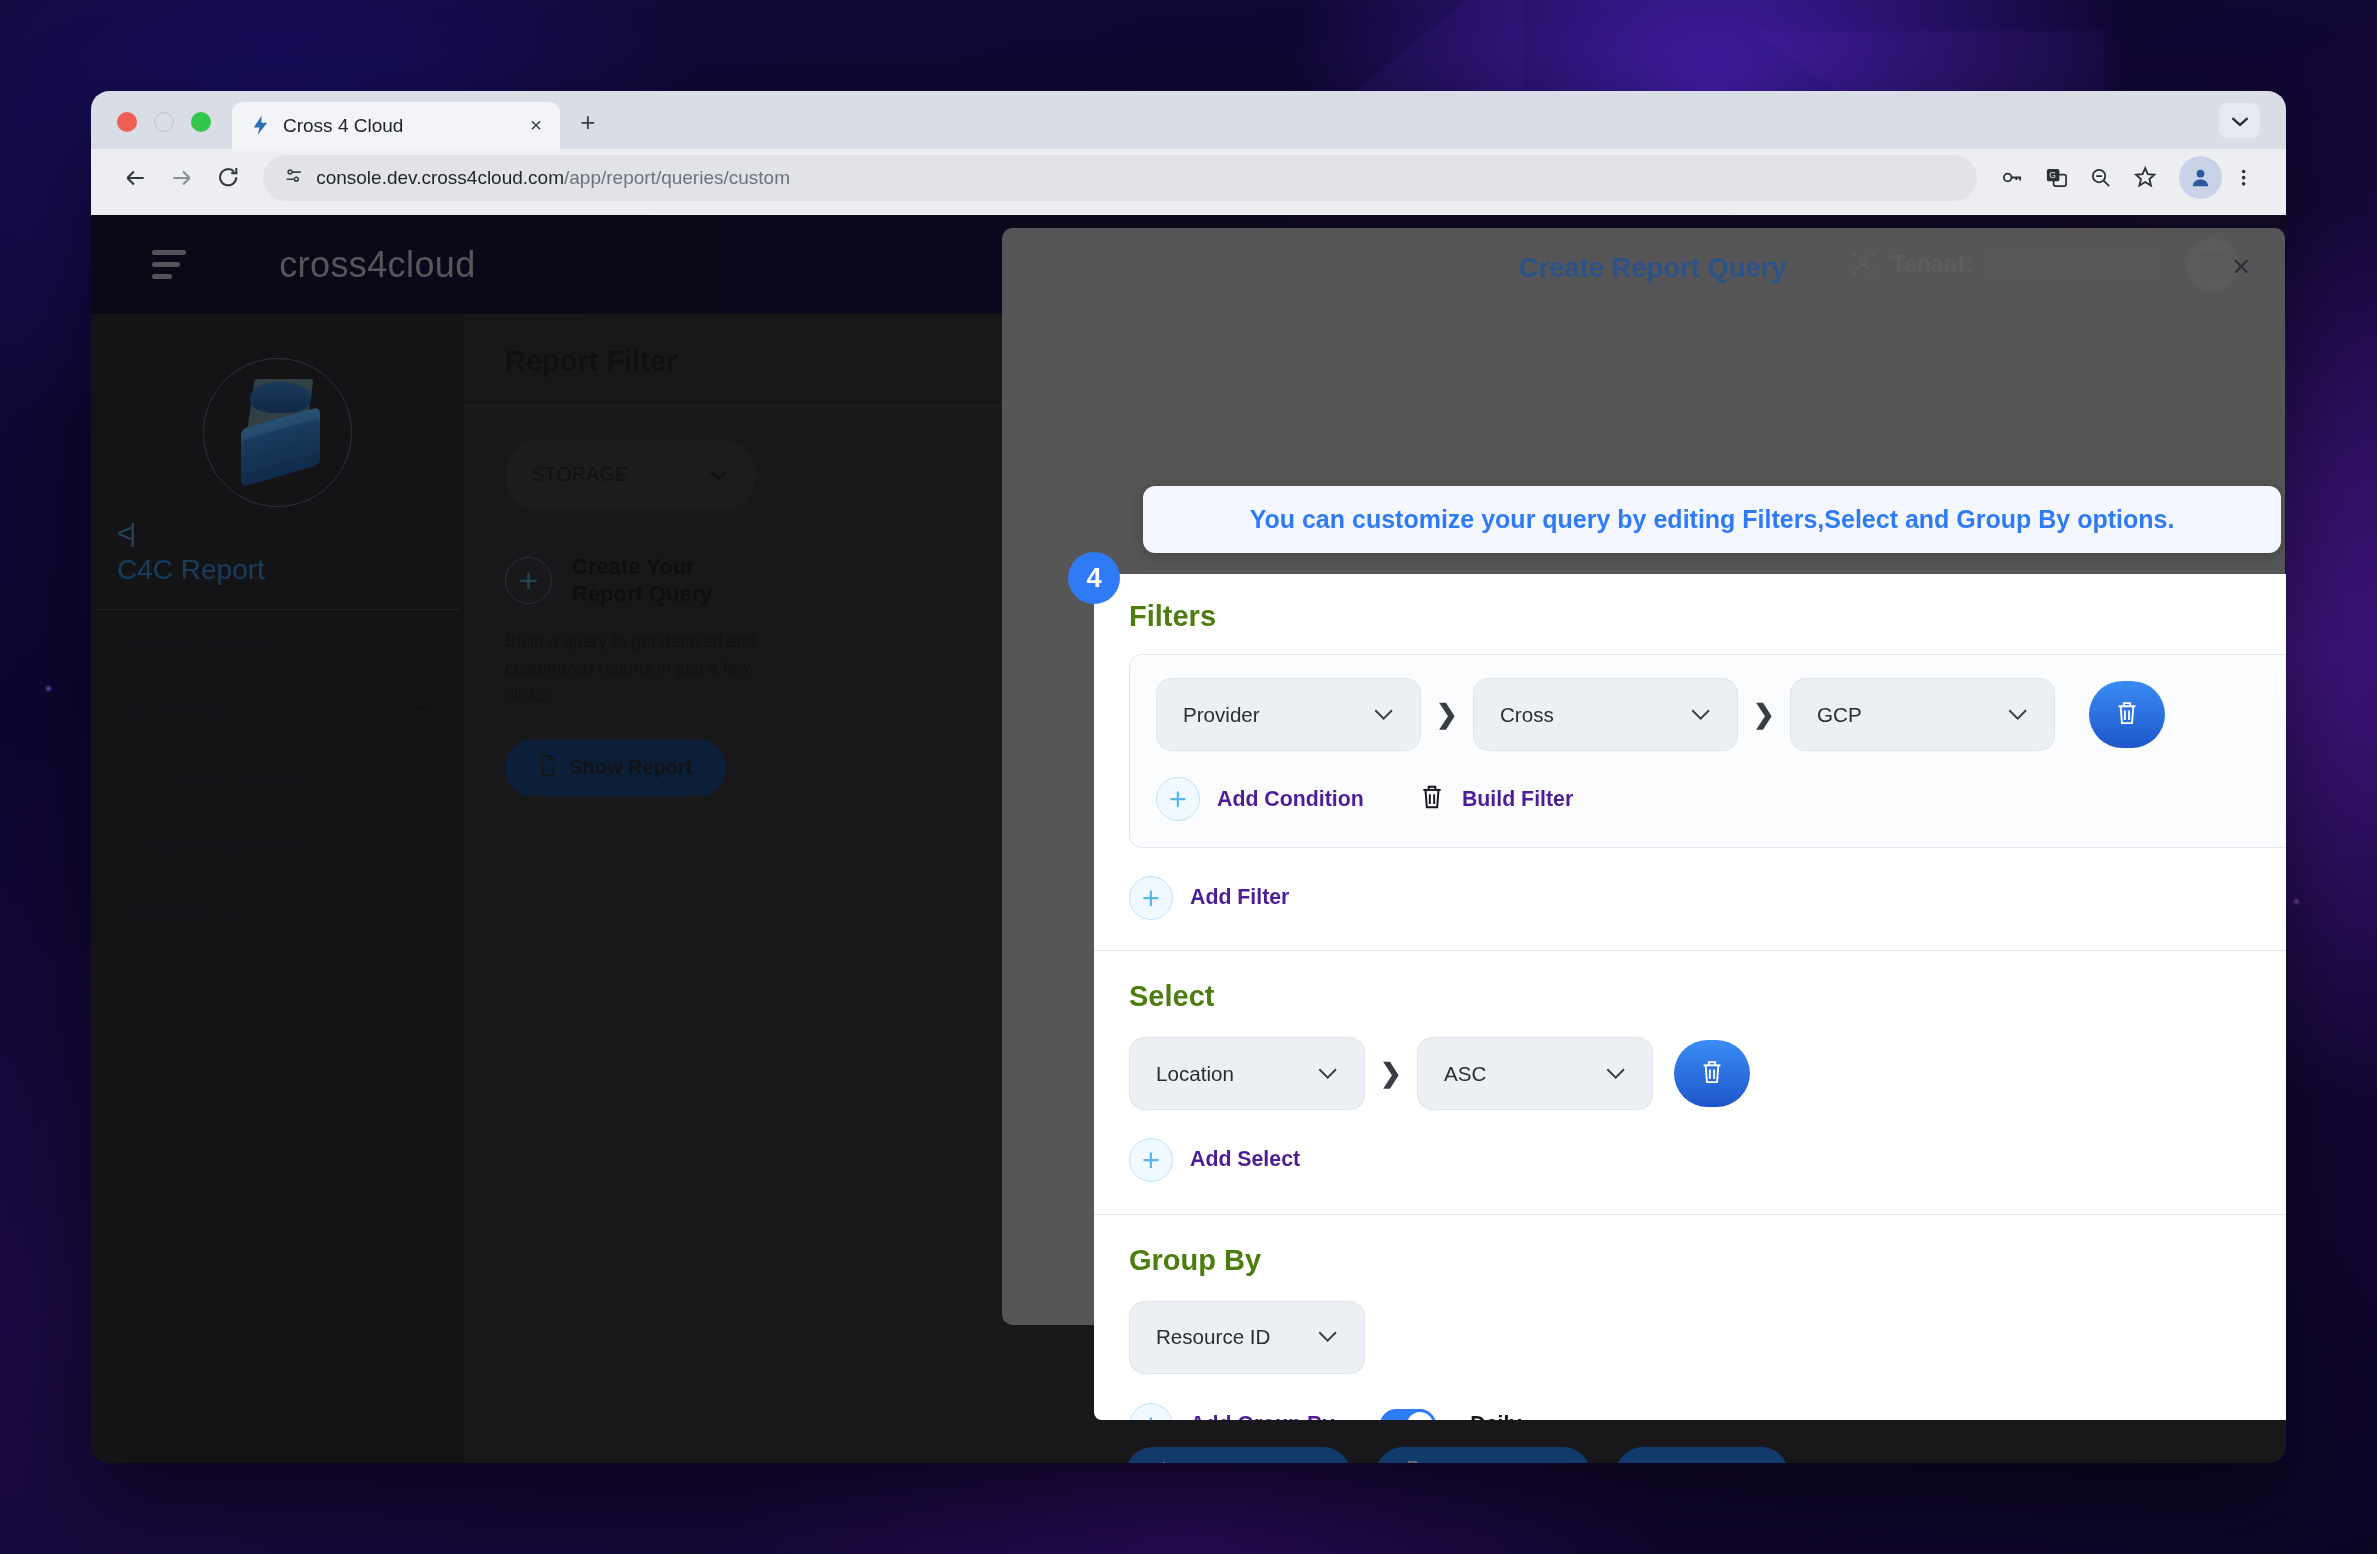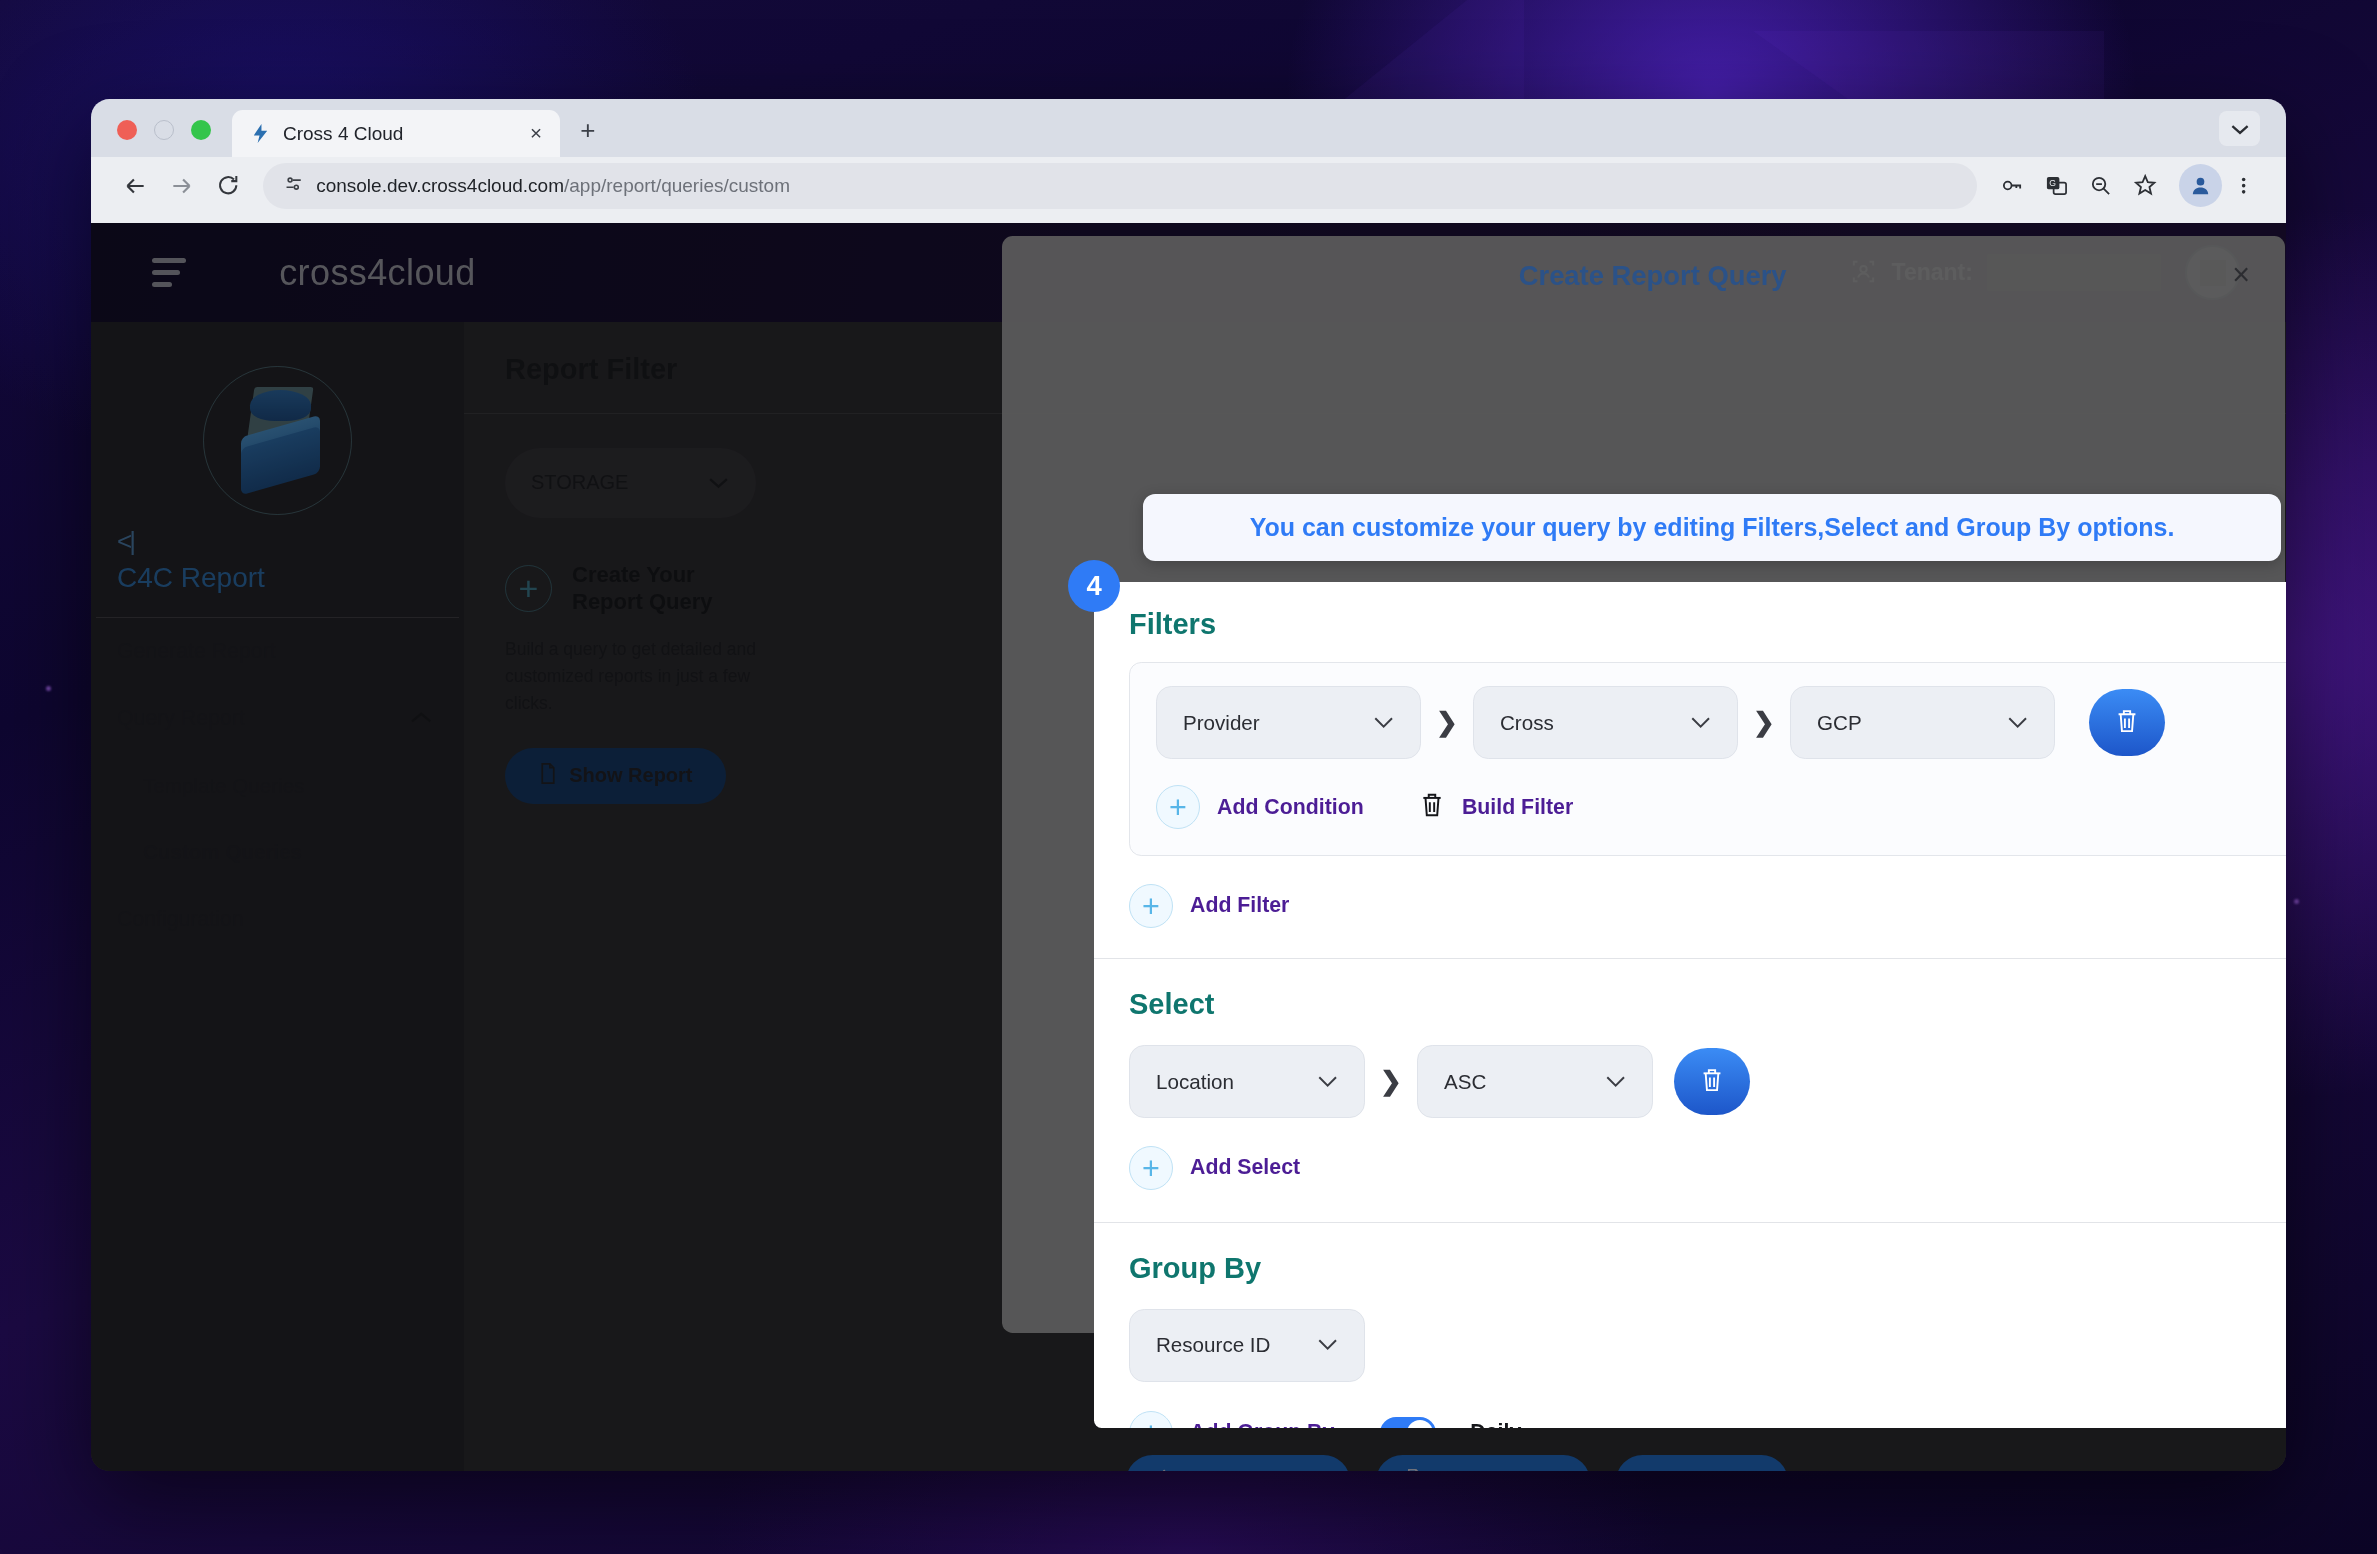--- a/index.html
+++ b/index.html
@@ -28,21 +28,21 @@
   }
   #desktop .spark {
     position: absolute; border-radius: 50%;
     background: rgba(190,120,255,.55);
     filter: blur(0.8px);
   }
 
   
   #browser {
     position: absolute;
-    left: 91px; top: 99px;
+    left: 91px; top: 91px;
     width: 2195px; height: 1372px;
     border-radius: 18.3px;
     overflow: hidden;
     box-shadow: 0 30.5px 91px rgba(0,0,0,.55);
   }
   
   #dim-scrim {
     position: absolute; inset: 0;
     background: rgba(0,0,0,0.45);
     z-index: 40;
@@ -245,21 +245,21 @@
 
   
   #panel {
     position:absolute; z-index: 60;
     left: 1003px; top: 483px;
     width: 1259px; height: 846px;
     background:#fff; border-radius: 7.6px;
     overflow: hidden;
   }
   .sec { padding: 0 35px; }
-  .sec h3 { font-size: 29px; color:#0f766e; font-weight: 700; }
+  .sec h3 { font-size: 29px; color:#4d7c0f; font-weight: 700; }
   .sec-div { height:0.8px; background:#e2e4e8; margin: 0 0 0 0; }
 
   .filter-card {
     margin-top: 21.3px;
     border:0.8px solid #e3e6eb; border-radius: 12.2px;
     background:#fbfcfe;
     padding: 23px 26px 26px 26px;
   }
   .row { display:flex; align-items:center; gap: 0; }
   .dd {

